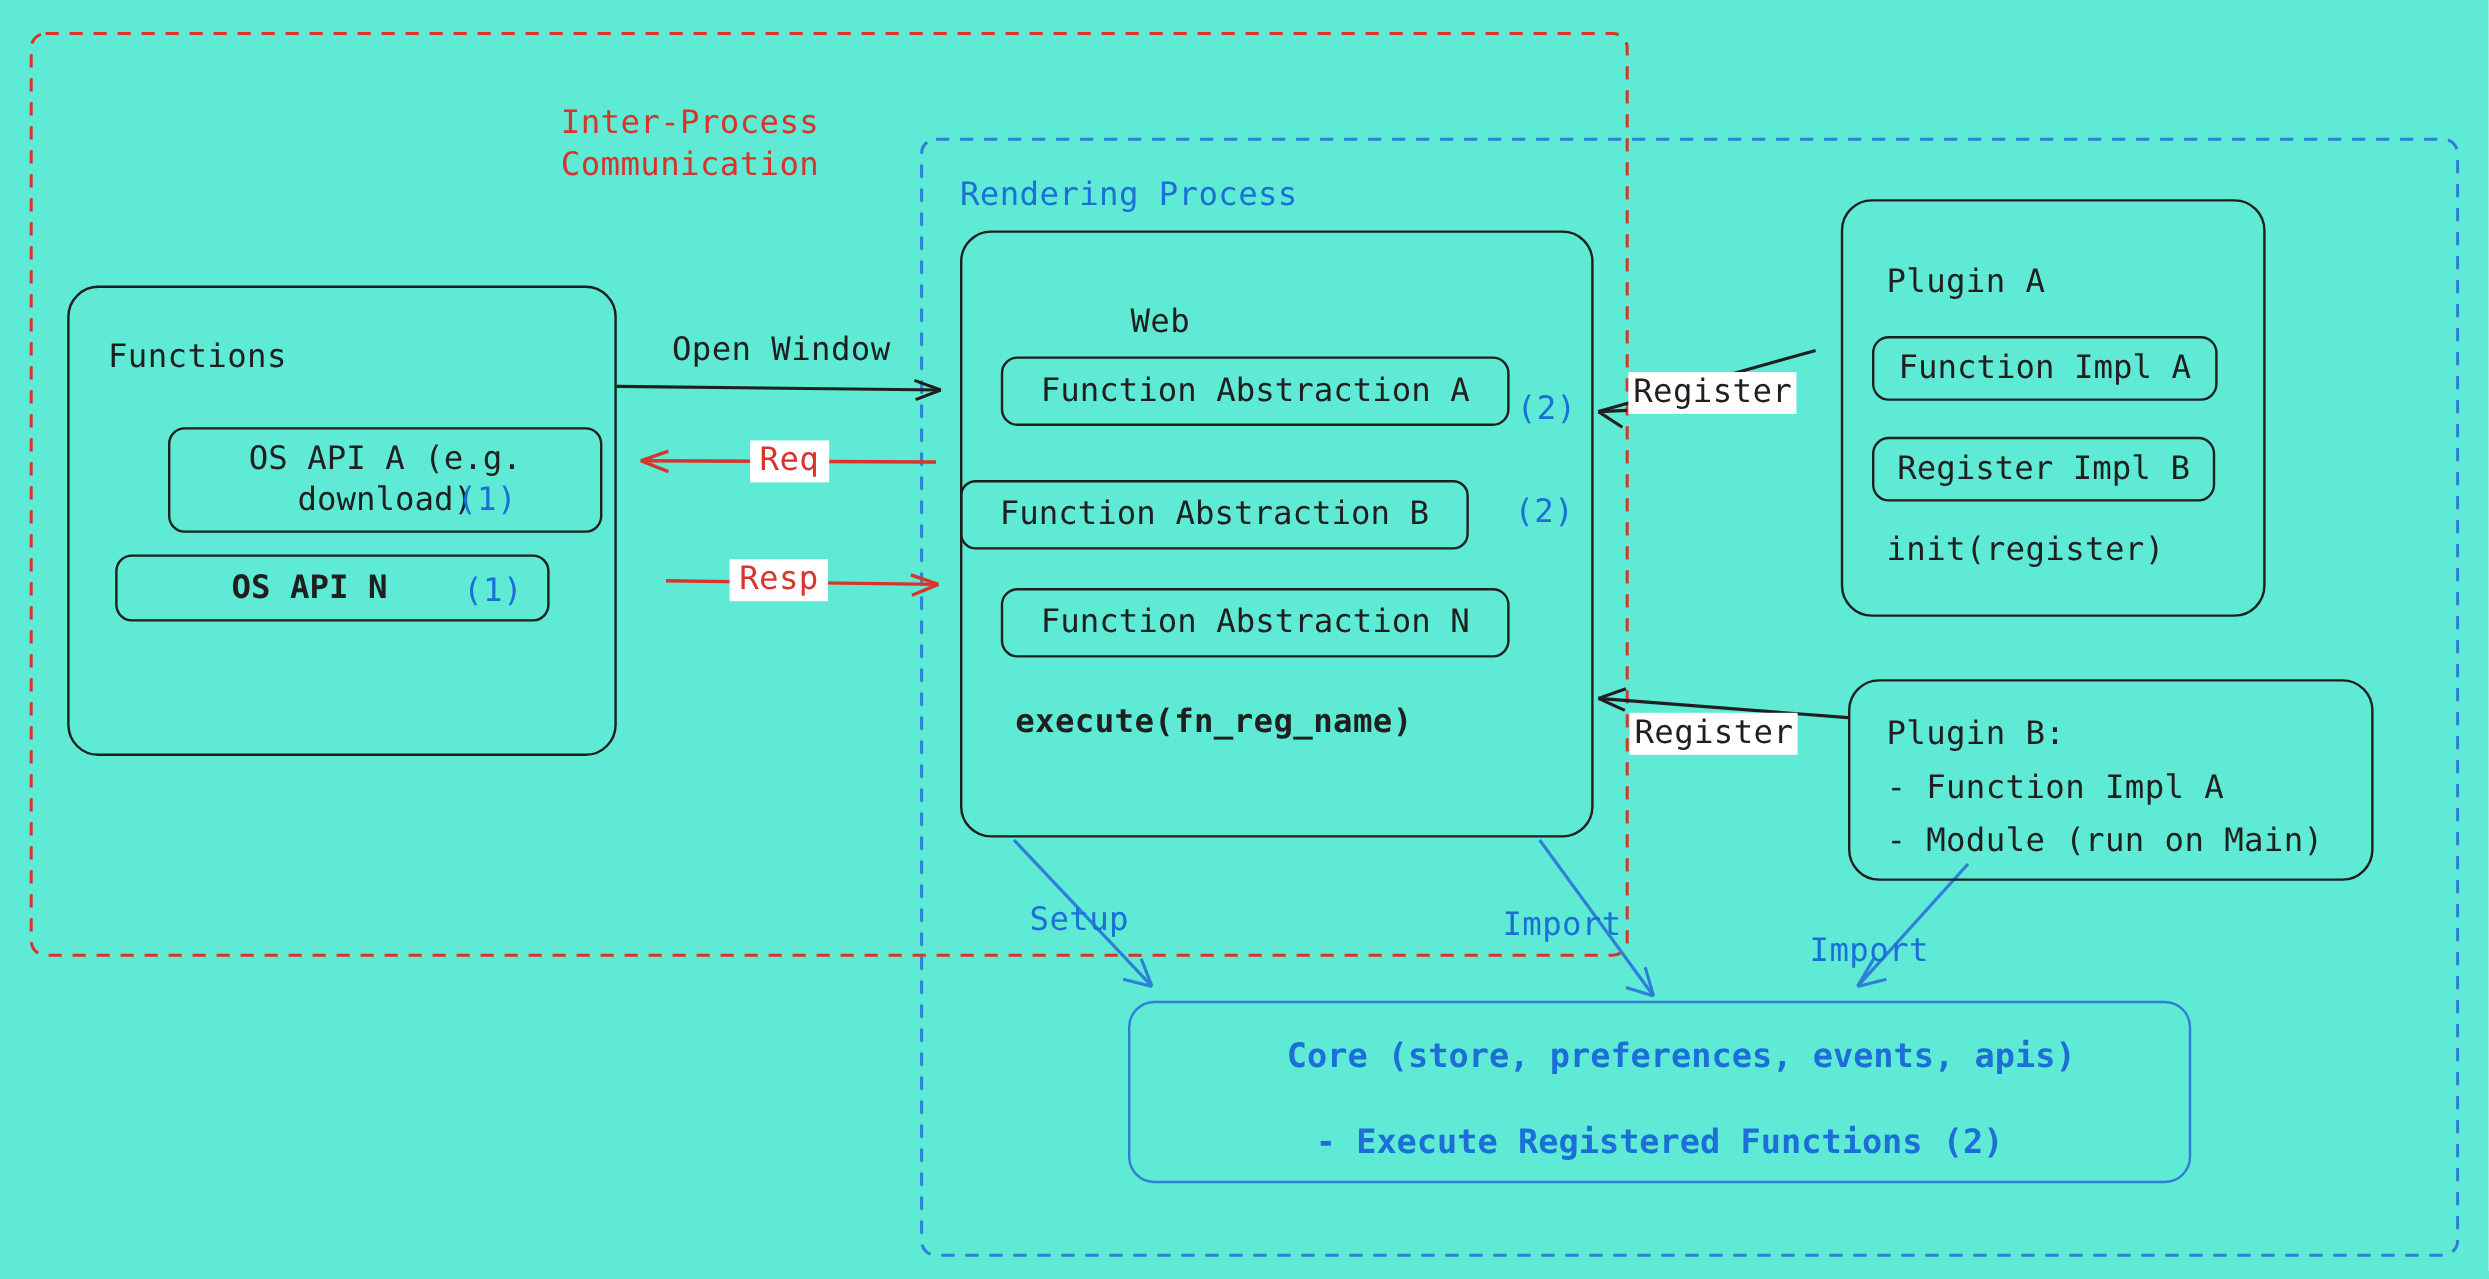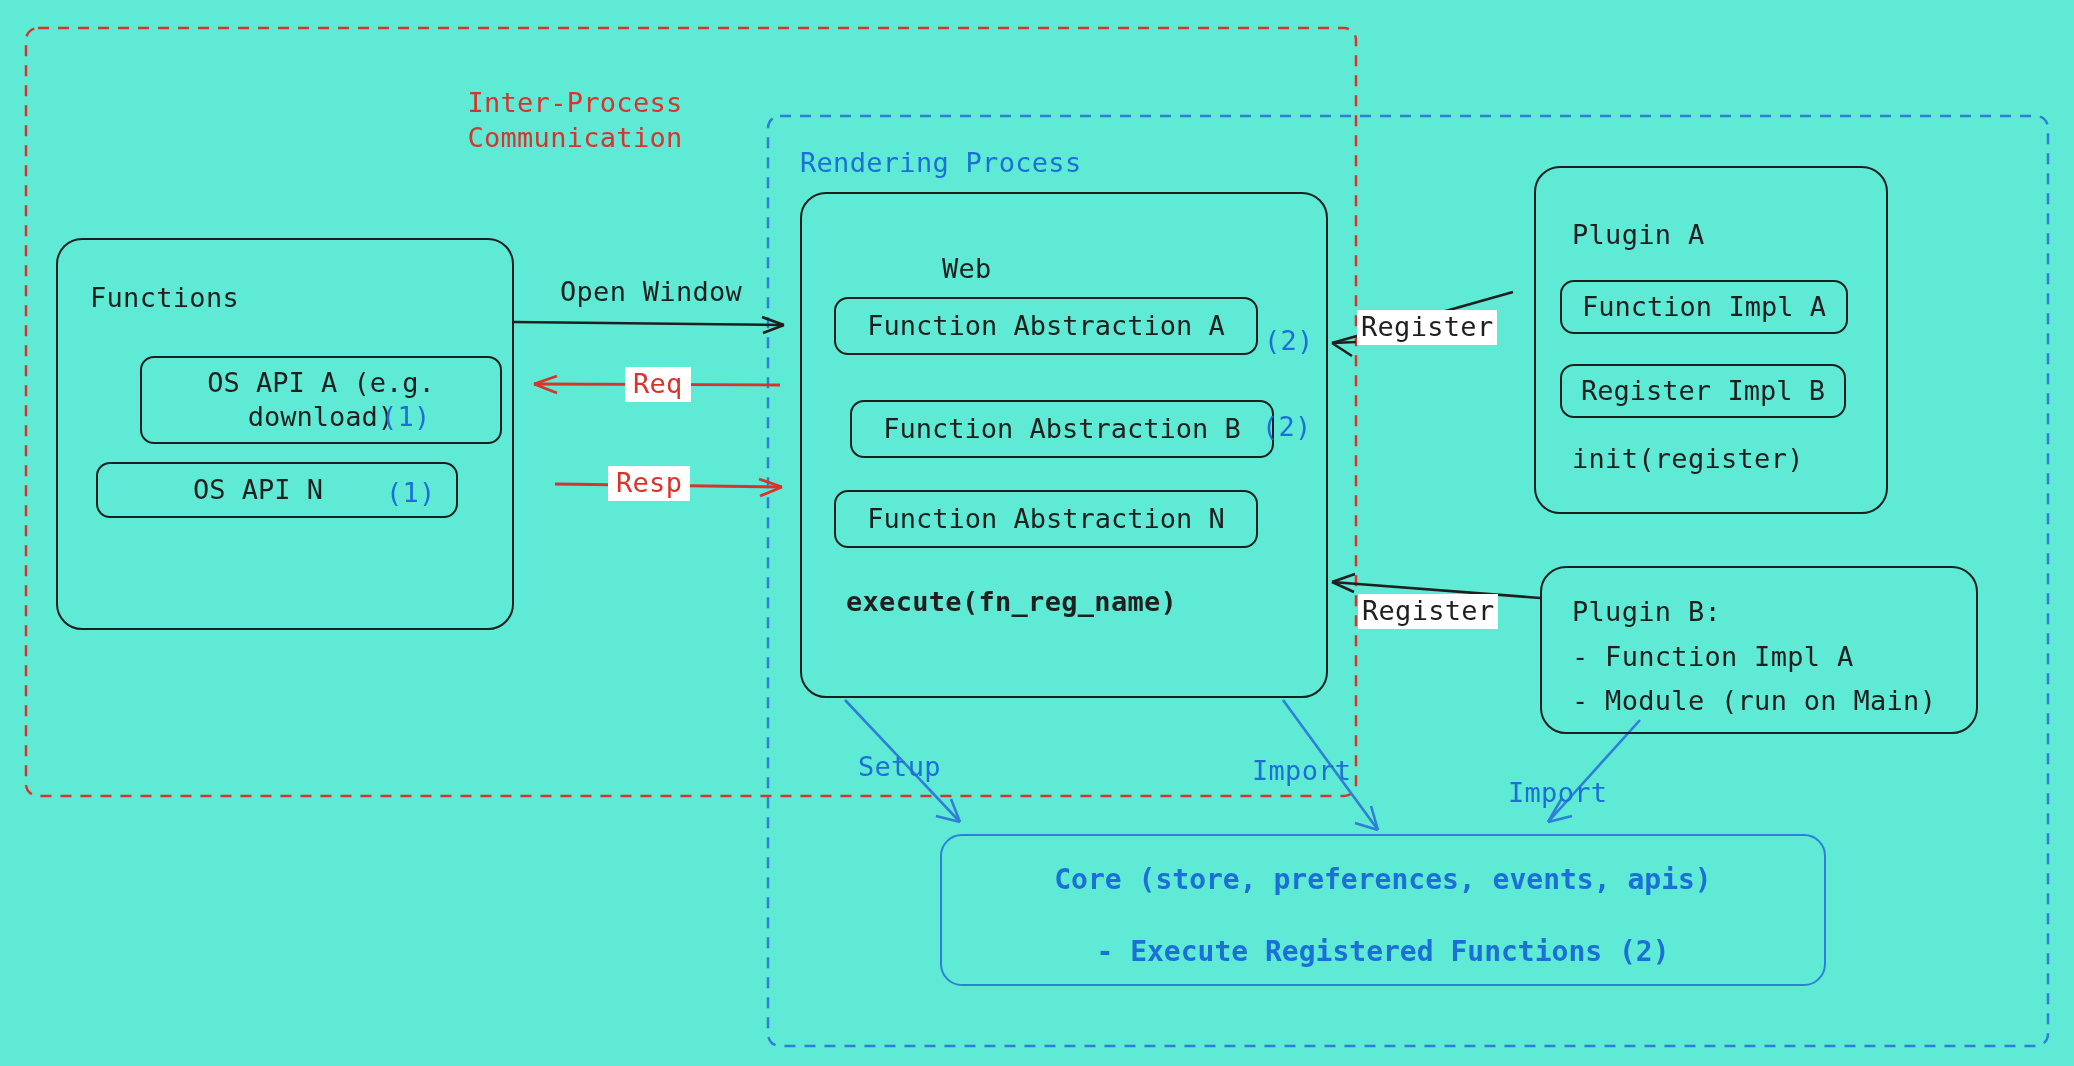--- a/index.html
+++ b/index.html
@@ -133,45 +133,45 @@
   <div class="label red center" style="left:425px; top:86px; width:300px;">Inter-Process
 Communication</div>
 
   <div class="label blue" style="left:800px; top:146px;">Rendering Process</div>
 
   <div class="node" style="left:56px; top:238px; width:458px; height:392px;"></div>
   <div class="label" style="left:90px; top:281px;">Functions</div>
   <div class="inner-box" style="left:96px; top:356px; width:362px; height:88px;margin-left:44px;">OS API A (e.g.
 download)</div>
   <div class="label blue" style="left:381px; top:400px;">(1)</div>
-  <div class="inner-box" style="left:96px; top:462px; width:362px; height:56px; justify-content:center; padding-right:38px;">OS API N</div>
+  <div class="inner-box" style="left:96px; top:462px; width:362px; height:56px; justify-content:center; padding-right:38px;font-weight:bold;">OS API N</div>
   <div class="label blue" style="left:386px; top:476px;">(1)</div>
 
   <div class="node" style="left:800px; top:192px; width:528px; height:506px;"></div>
   <div class="label" style="left:942px; top:252px;">Web</div>
   <div class="inner-box" style="left:834px; top:297px; width:424px; height:58px;">Function Abstraction A</div>
   <div class="label blue" style="left:1264px; top:324px;">(2)</div>
-  <div class="inner-box" style="left:850px; top:400px; width:424px; height:58px;">Function Abstraction B</div>
+  <div class="inner-box" style="left:800px; top:400px; width:424px; height:58px;border-radius:13px;">Function Abstraction B</div>
   <div class="label blue" style="left:1262px; top:410px;">(2)</div>
   <div class="inner-box" style="left:834px; top:490px; width:424px; height:58px;">Function Abstraction N</div>
   <div class="label" style="left:846px; top:585px;font-weight:bold;">execute(fn_reg_name)</div>
 
   <div class="node" style="left:1534px; top:166px; width:354px; height:348px;"></div>
   <div class="label" style="left:1572px; top:218px;">Plugin A</div>
   <div class="inner-box" style="left:1560px; top:280px; width:288px; height:54px;">Function Impl A</div>
   <div class="inner-box" style="left:1560px; top:364px; width:286px; height:54px;">Register Impl B</div>
   <div class="label" style="left:1572px; top:442px;">init(register)</div>
 
   <div class="node" style="left:1540px; top:566px; width:438px; height:168px;"></div>
   <div class="label" style="left:1572px; top:595px;">Plugin B:</div>
   <div class="label" style="left:1572px; top:640px;">- Function Impl A</div>
   <div class="label" style="left:1572px; top:684px;">- Module (run on Main)</div>
 
   <div class="core-box" style="left:940px; top:834px; width:886px; height:152px;"></div>
-  <div class="core-text" style="left:940px; top:860px; width:886px;">Core (store, preferences, events, apis)</div>
+  <div class="core-text" style="left:940px; top:860px; width:886px;padding-left:18px;">Core (store, preferences, events, apis)</div>
   <div class="core-text" style="left:940px; top:932px; width:886px;">- Execute Registered Functions (2)</div>
 
   <div class="label" style="left:560px; top:275px;">Open Window</div>
   <div class="label red" style="left:625px; top:367px; background:#ffffff; padding:0 8px;">Req</div>
   <div class="label red" style="left:608px; top:466px; background:#ffffff; padding:0 8px;">Resp</div>
   <div class="label" style="left:1357px; top:310px; background:#ffffff; padding:0 4px;">Register</div>
   <div class="label" style="left:1358px; top:594px; background:#ffffff; padding:0 4px;">Register</div>
   <div class="label blue" style="left:858px; top:750px;">Setup</div>
   <div class="label blue" style="left:1252px; top:754px;">Import</div>
   <div class="label blue" style="left:1508px; top:776px;">Import</div>

